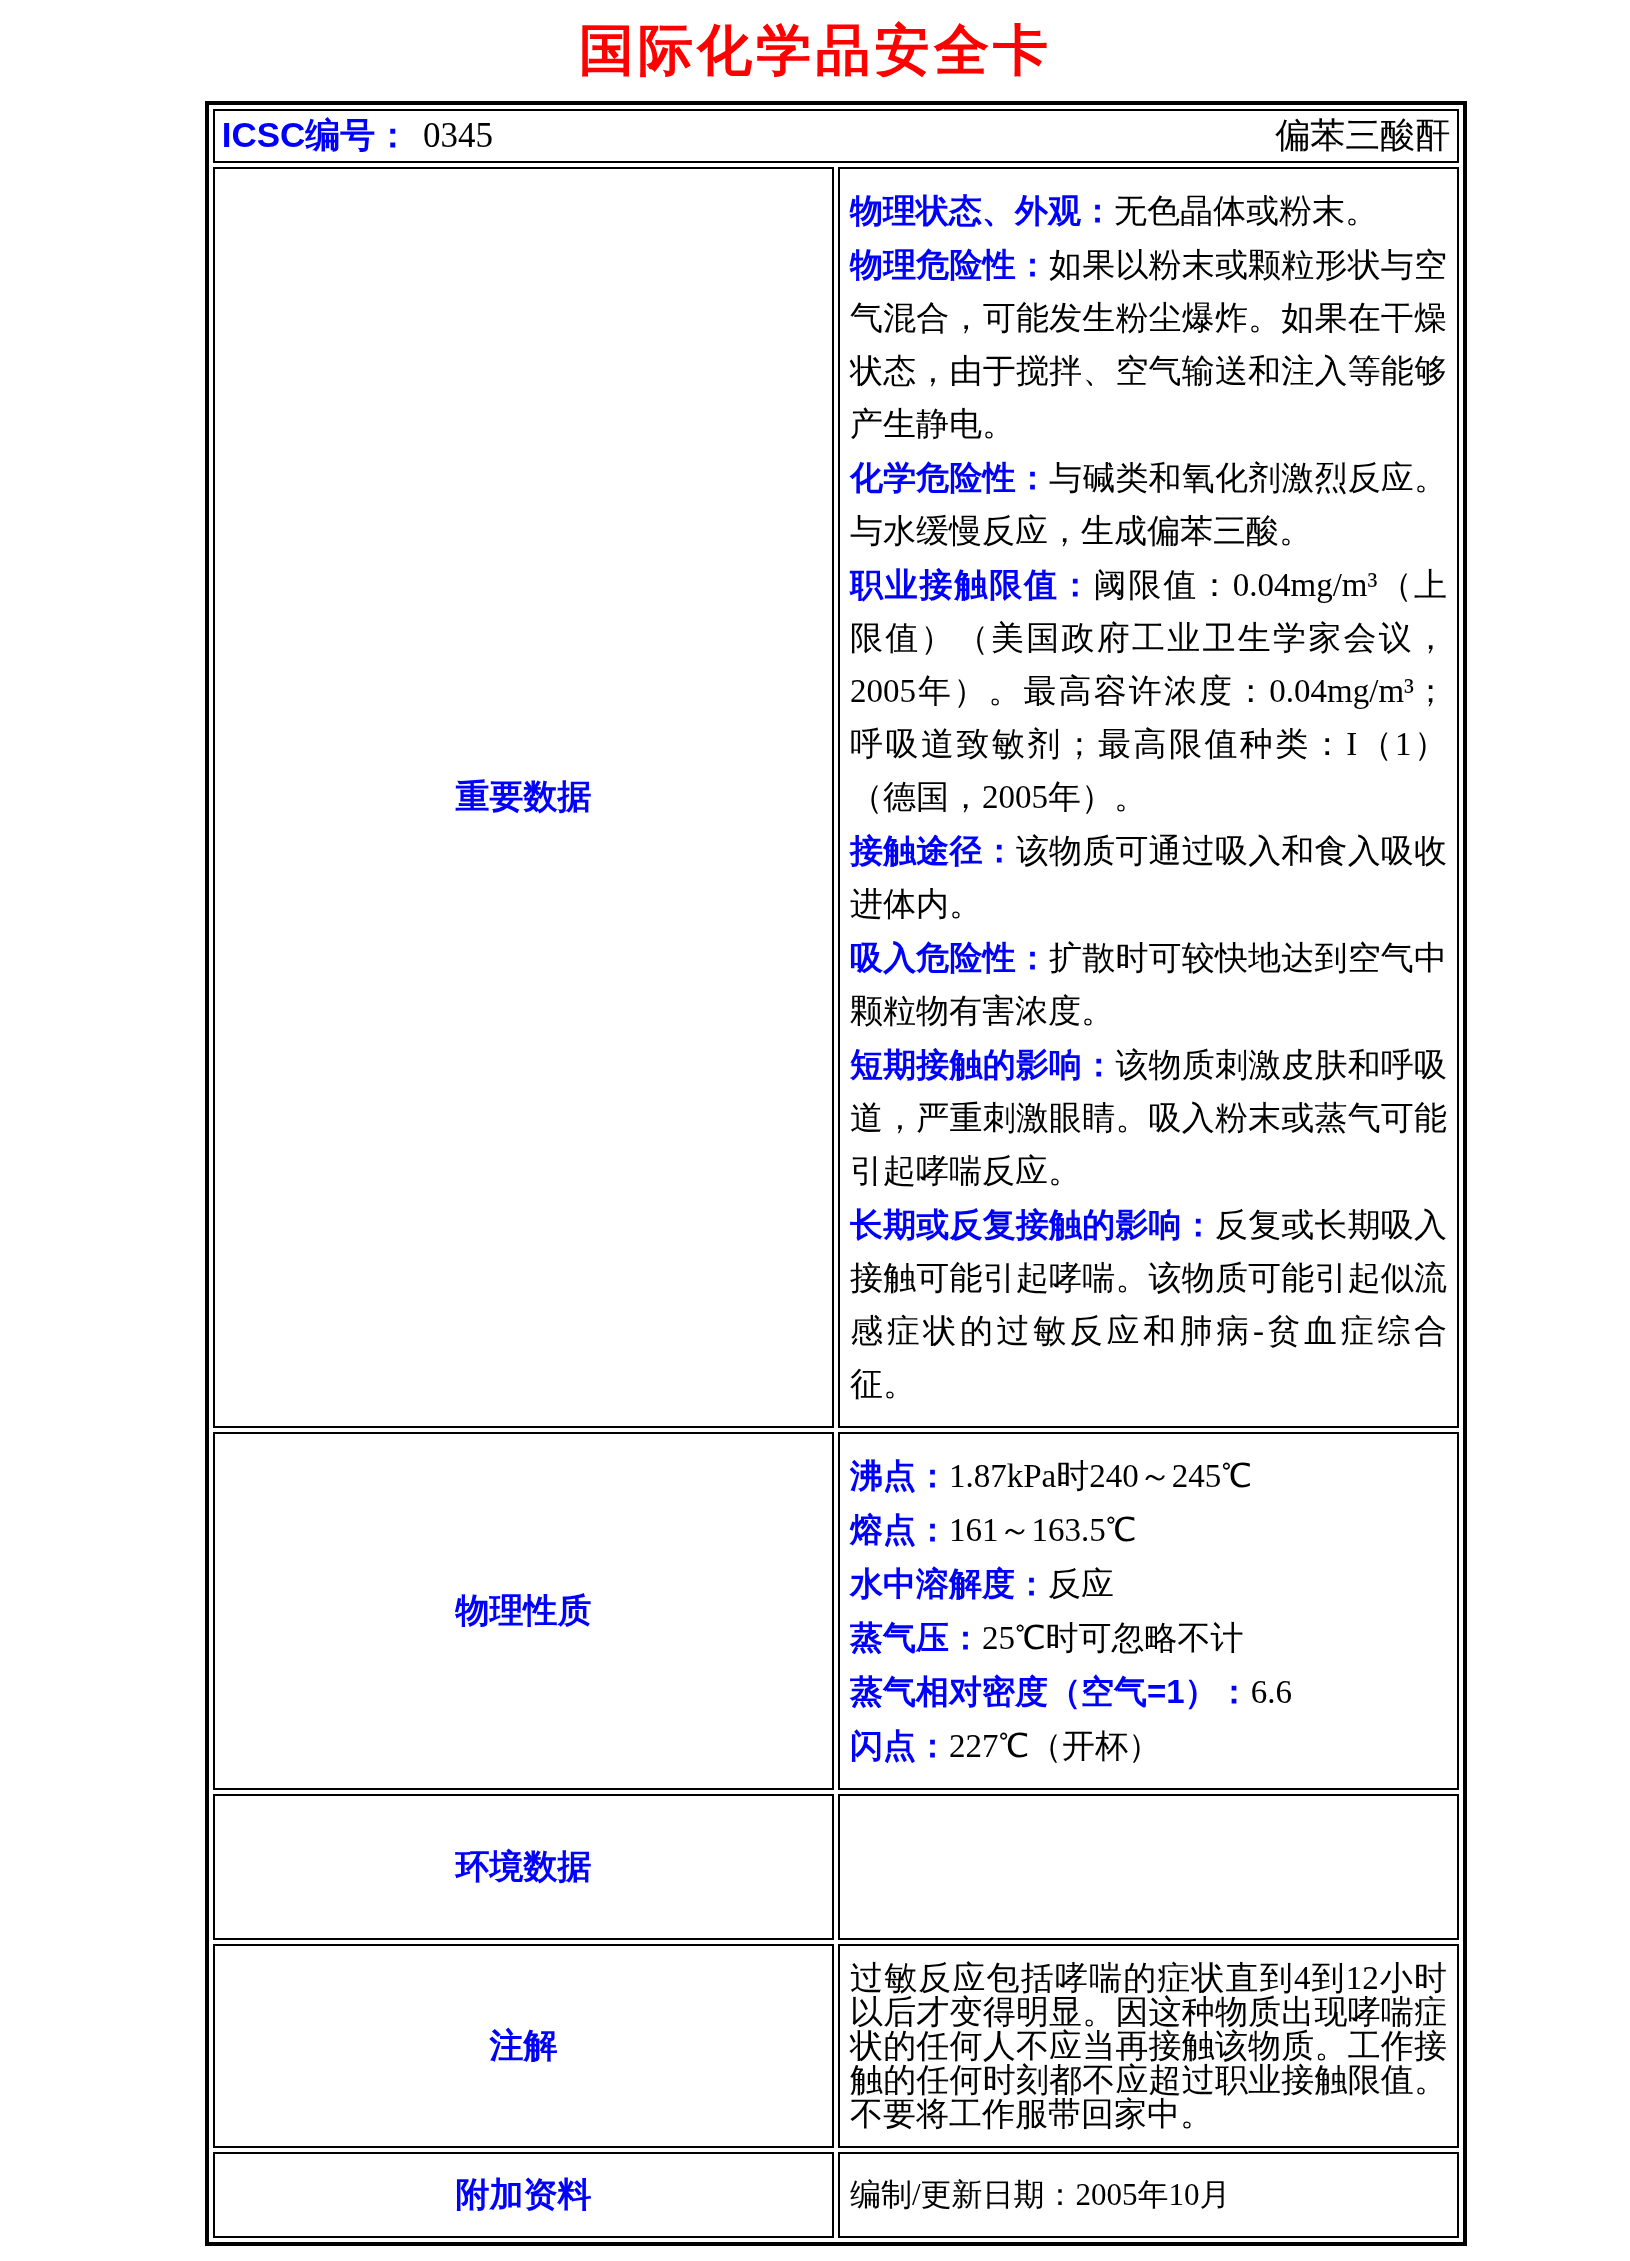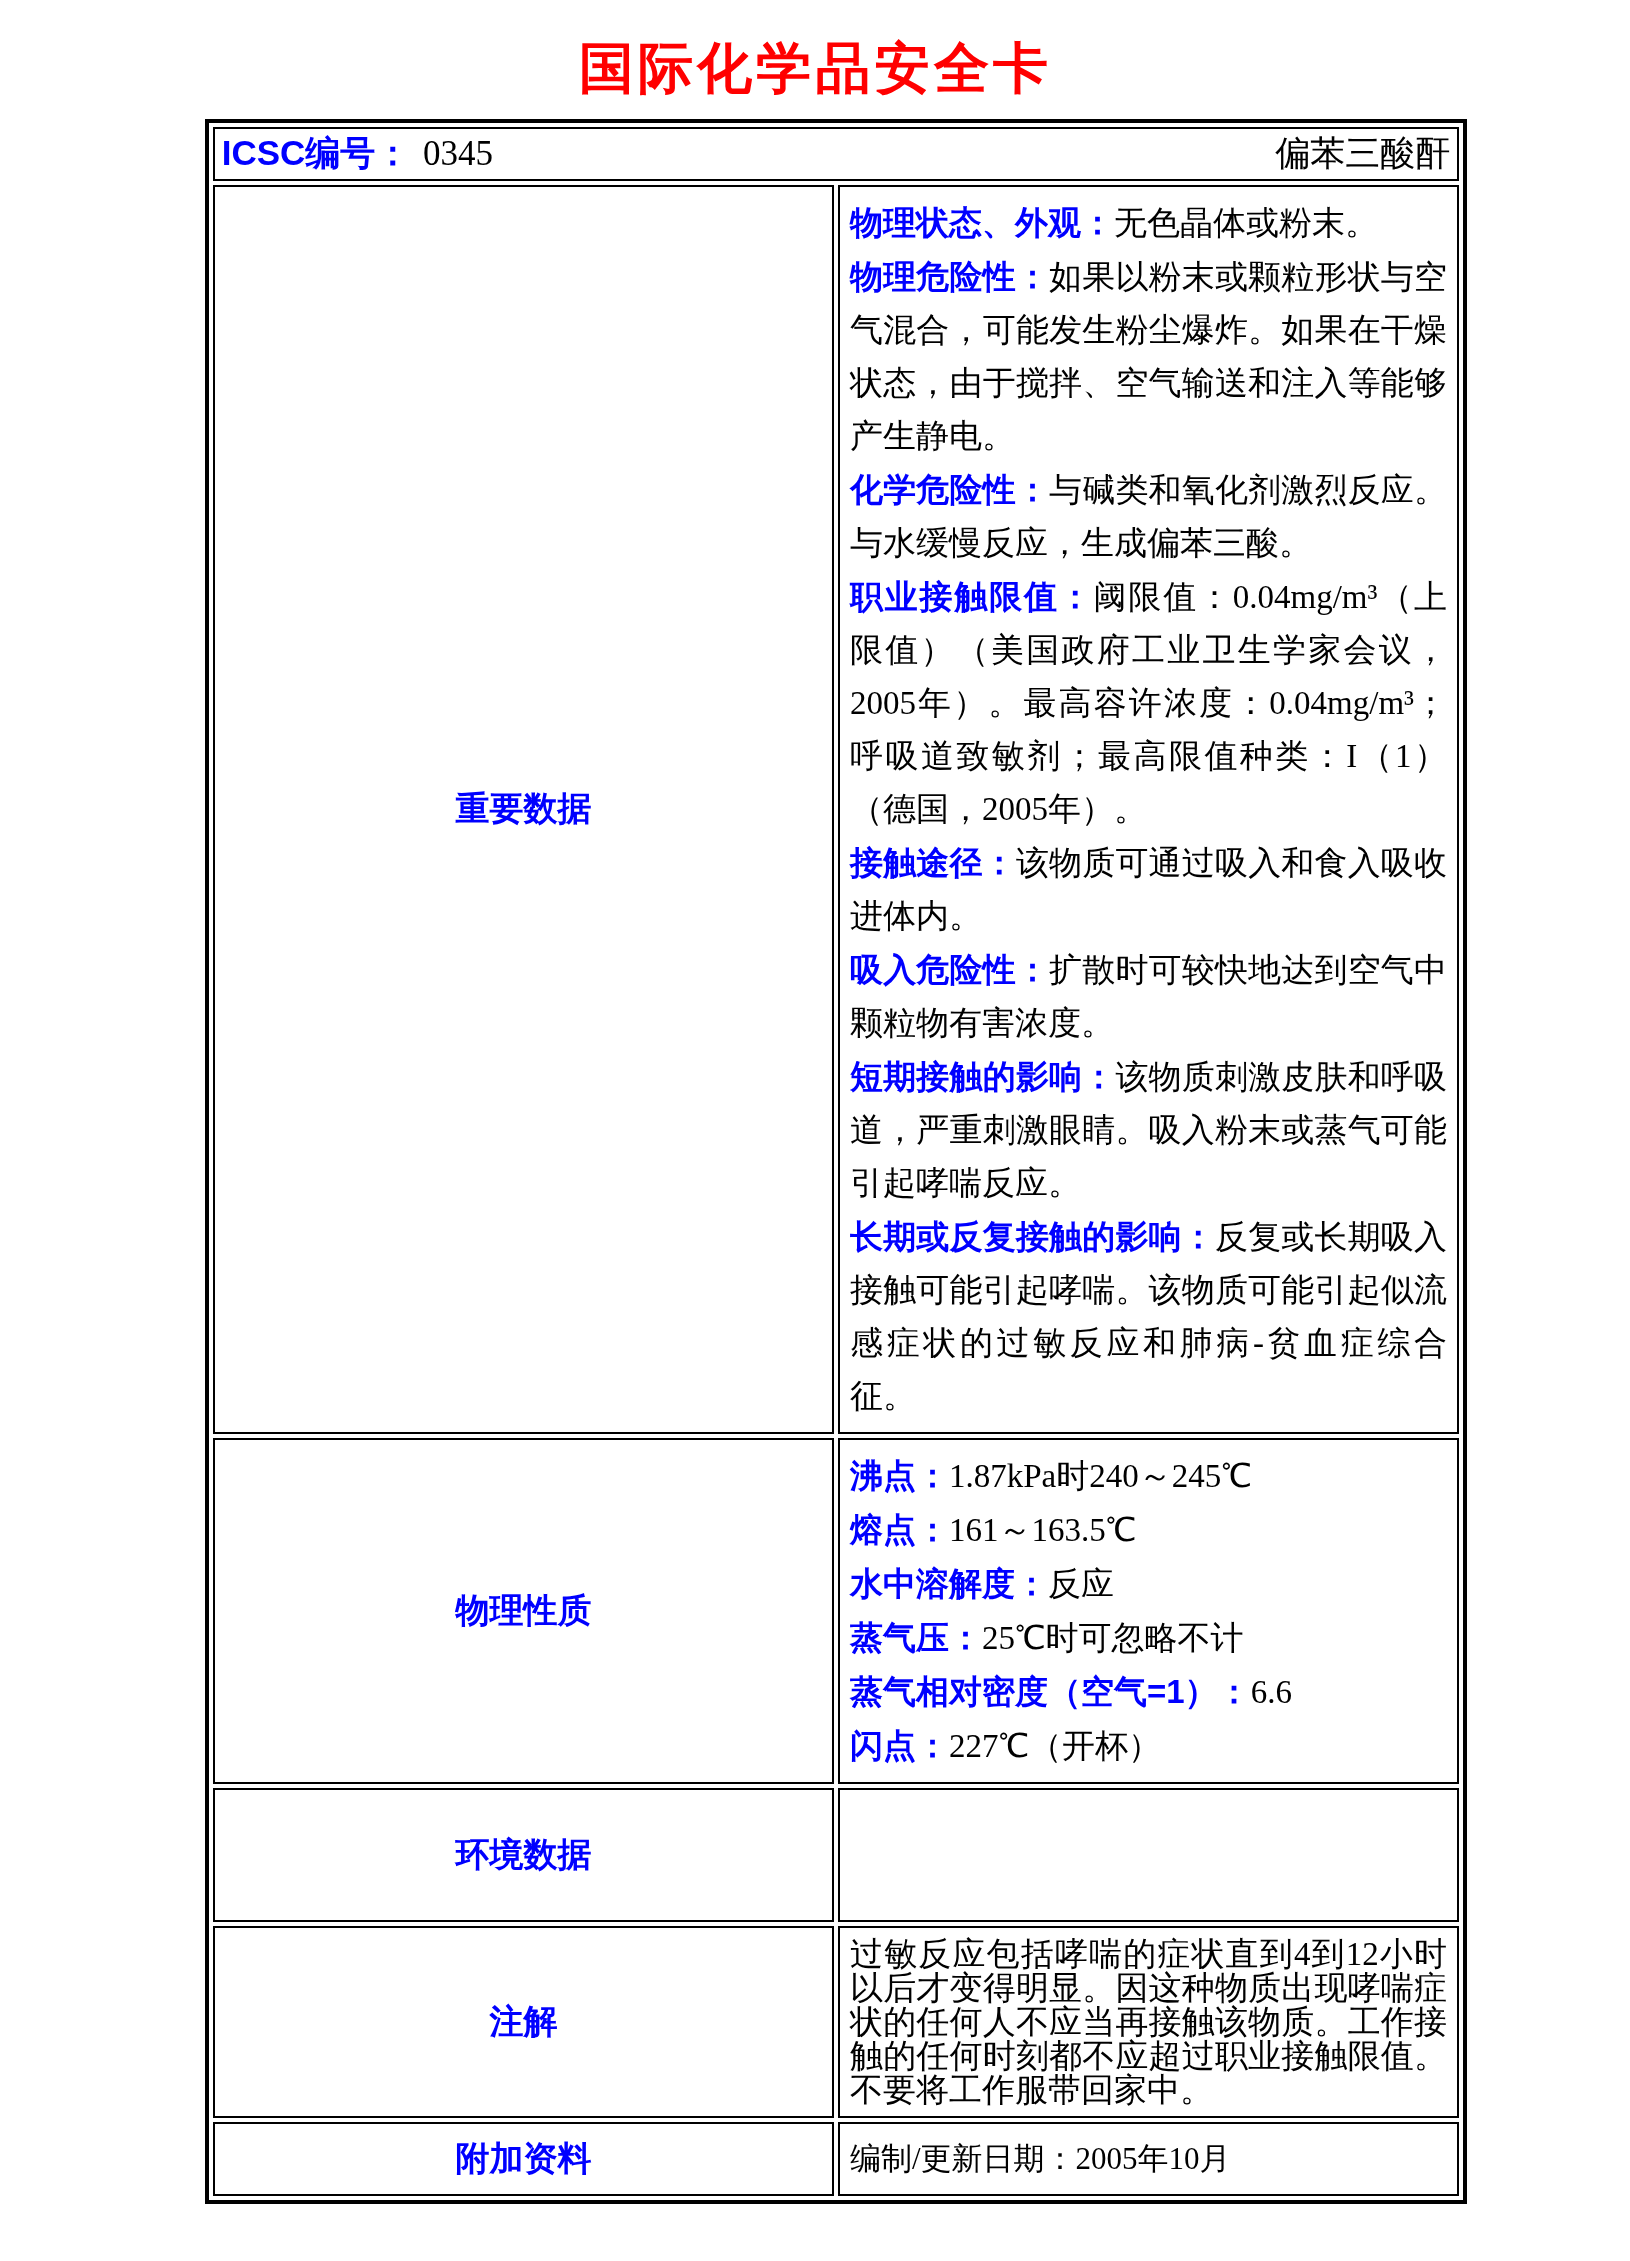--- a/index.html
+++ b/index.html
@@ -1,21 +1,21 @@
 <!DOCTYPE html>
 <html style="font-size:11.3px"><head>
 <meta charset="utf-8">
 <style>
   html,body{margin:0;padding:0;background:#ffffff;}
   body{
     width:1631px;height:2261px;position:relative;
     font-family:"Liberation Serif", serif;color:#000;
   }
   .page-title{
-    margin:0;padding-top:32px;text-align:center;
+    margin:0;padding-top:14px;text-align:center;
     font-family:"Liberation Serif", serif;font-weight:bold;
     font-size:55px;color:#FF0000;letter-spacing:4.2px;
   }
   table.card{
     margin:12.7px 0 0 205px;width:1262px;table-layout:fixed;
     border-collapse:separate;border-spacing:4.2px;
     border:4.2px solid #000;background:#fff;
   }
   td{border:2.1px solid #000;vertical-align:top;background:#fff;}
   td.label-cell{
@@ -24,21 +24,21 @@
     font-size:34px;color:#0000FF;
   }
   
   .hdr-flex{display:flex;justify-content:space-between;align-items:center;
     height:48px;padding:0 5.7px;font-size:35px;}
   .hdr-left{display:flex;align-items:center;white-space:nowrap;}
   .blue-lbl{color:#0000FF;font-family:"Liberation Sans", sans-serif;font-weight:bold;}
   .hdr-num{margin-left:12.7px;color:#000;}
   .hdr-name{color:#000;white-space:nowrap;}
   
-  .content-cell{padding:9px 10px;}
+  .content-cell{padding:15px 10px;}
   .entry{font-size:33px;line-height:53px;color:#000;text-align:justify;}
   .entry .lbl{color:#0000FF;font-family:"Liberation Sans", sans-serif;font-weight:bold;}
   .entry .txt{color:#000;}
   .tall-important{height:791px;}
   .tall-physical{height:310px;}
   .tall-env{height:112px;margin-left:41px;}
   .tall-notes{height:167px;}
   .tall-add{height:52px;}
   .add-cell{vertical-align:middle;font-size:31px;}
   .notes-text{font-size:33px;line-height:34px;color:#000;text-align:justify;}

